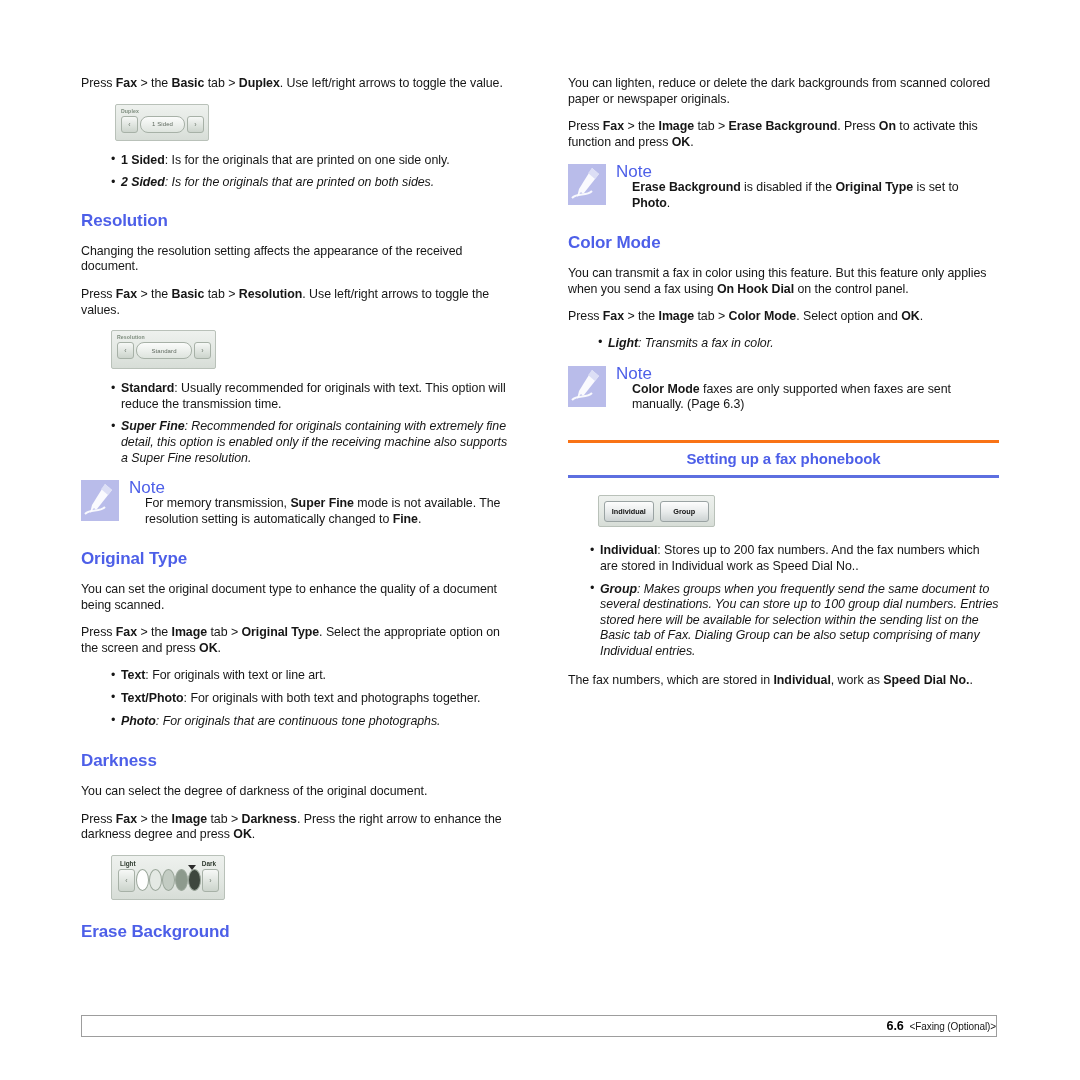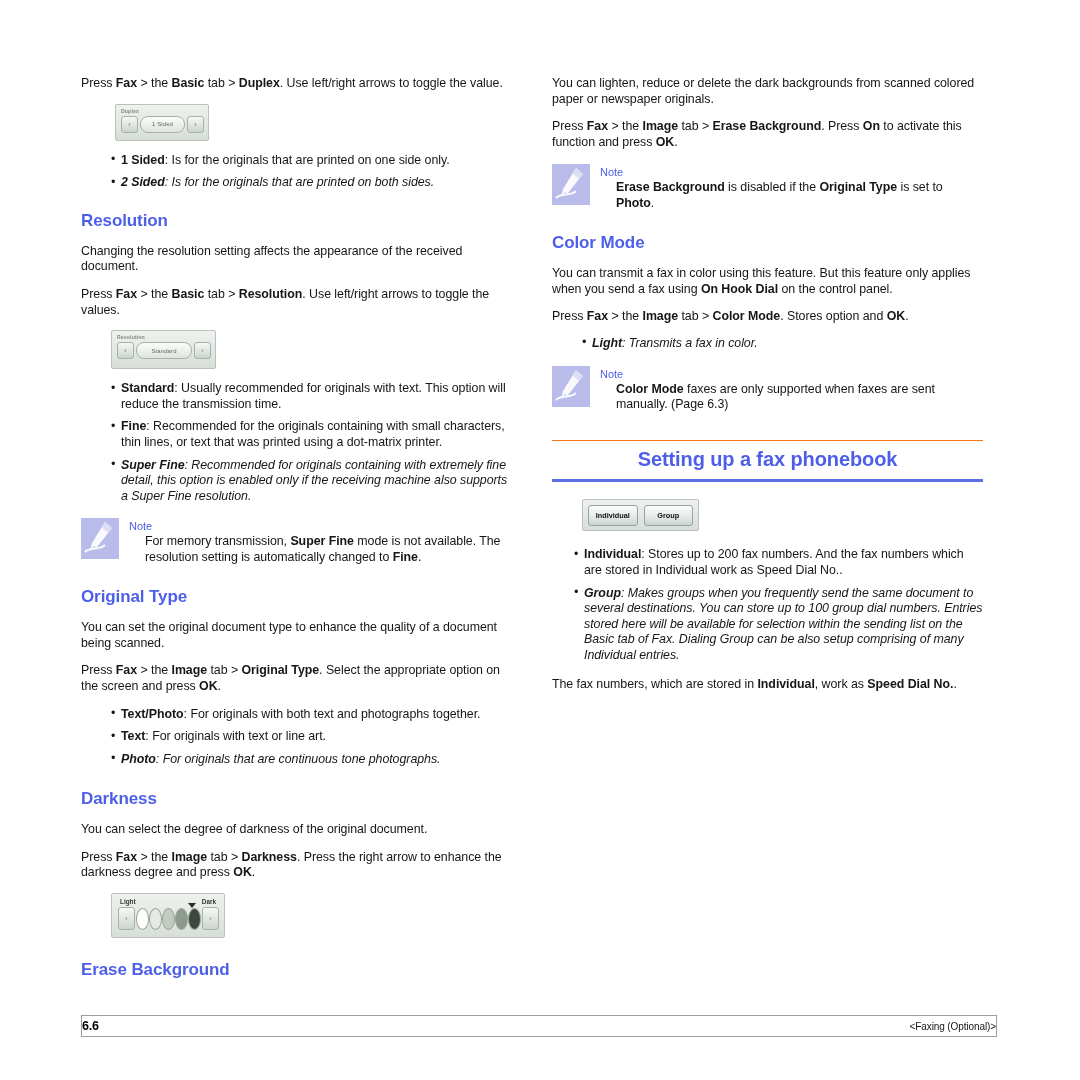--- a/index.html
+++ b/index.html
@@ -23,21 +23,21 @@
     height: 1080px;
     box-sizing: border-box;
   }
 
   .columns {
     position: absolute;
     left: 81px;
     top: 76px;
     width: 918px;
     display: flex;
-    gap: 40px;
+    gap: 56px;
     align-items: flex-start;
   }
   .col {
     width: 431px;
     flex: 0 0 431px;
   }
 
   
   p.body {
     margin: 0 0 12px 0;
@@ -52,27 +52,27 @@
   h2.section {
     font-size: 17px;
     font-weight: bold;
     color: #4d5fe8;
     margin: 22px 0 13px 0;
     letter-spacing: -0.1px;
   }
   h2.section.first { margin-top: 20px; }
 
   h1.banner {
-    font-size: 20px;
+    font-size: 15px;
     font-weight: bold;
     color: #4d5fe8;
     text-align: center;
     margin: 0;
     padding: 7px 0 8px 0;
-    border-top: 1px solid #f97316;
+    border-top: 3px solid #f97316;
     border-bottom: 3px solid #5d6fe0;
     letter-spacing: -0.1px;
   }
   .banner-wrap { margin: 28px 0 17px 0; }
 
   
   ul.bullets {
     list-style: none;
     margin: 0 0 12px 0;
     padding: 0 0 0 22px;
@@ -105,21 +105,21 @@
     flex: 0 0 38px;
     width: 38px;
     height: 41px;
     margin-right: 10px;
     position: relative;
   }
   .note-body {
     padding-top: 1px;
   }
   .note-title {
-    font-size: 11px;
+    font-size: 17px;
     color: #4d5fe8;
     line-height: 14px;
     margin-bottom: 1px;
   }
   .note-text {
     font-size: 12.4px;
     line-height: 15.4px;
     color: #161616;
     letter-spacing: -0.05px;
     padding-left: 16px;
@@ -259,21 +259,22 @@
   .footer {
     position: absolute;
     left: 81px;
     top: 1015px;
     width: 916px;
     height: 22px;
     border: 1px solid #9d9d9d;
     box-sizing: border-box;
     display: flex;
     align-items: center;
-    justify-content: space-between;
+    justify-content: flex-end;
+    gap: 6px;
   }
   .footer-page {
     font-size: 12.6px;
     font-weight: bold;
     color: #000;
     letter-spacing: -0.2px;
   }
   .footer-title {
     font-size: 10px;
     color: #161616;
@@ -319,21 +320,20 @@
         <div class="w-label">Resolution</div>
         <div class="spinner">
           <div class="sp-arrow">‹</div>
           <div class="sp-value">Standard</div>
           <div class="sp-arrow">›</div>
         </div>
       </div>
 
       <ul class="bullets deep">
         <li><b>Standard</b><span>: Usually recommended for originals with text. This option will reduce the transmission time.</span></li>
-        <li><b>Fine</b><span>: Recommended for the originals containing with small characters, thin lines, or text that was printed using a dot-matrix printer.</span></li>
         <li><b>Super Fine</b><span>: Recommended for originals containing with extremely fine detail, this option is enabled only if the receiving machine also supports a Super Fine resolution.</span></li>
       </ul>
 
       <div class="note">
         <div class="note-icon">
           <svg width="38" height="41" viewBox="0 0 38 41" xmlns="http://www.w3.org/2000/svg">
             <rect x="0" y="0" width="38" height="41" fill="#b9bcea"></rect>
             <path d="M24 4 L31 10 L16 29 L9 33 L11 25 Z" fill="#ffffff" opacity="0.92"></path>
             <path d="M24 4 L31 10 L27 15 L20 9 Z" fill="#d8daf4" opacity="0.9"></path>
             <path d="M9 33 L13 28 L16 31 Z" fill="#b9bcea"></path>
@@ -350,22 +350,22 @@
 
       <h2 class="section">Original Type</h2>
 
       <p class="body">You can set the original document type to enhance the quality of a document being scanned.</p>
 
       <p class="body">
         <span>Press </span><b>Fax</b><span> &gt; the </span><b>Image</b><span> tab &gt; </span><b>Original Type</b><span>. Select the appropriate option on the screen and press </span><b>OK</b><span>.</span>
       </p>
 
       <ul class="bullets deep">
+        <li><b>Text</b><span>: For originals with text or line art.</span></li>
         <li><b>Text/Photo</b><span>: For originals with both text and photographs together.</span></li>
-        <li><b>Text</b><span>: For originals with text or line art.</span></li>
         <li><b>Photo</b><span>: For originals that are continuous tone photographs.</span></li>
       </ul>
 
       <h2 class="section">Darkness</h2>
 
       <p class="body">You can select the degree of darkness of the original document.</p>
 
       <p class="body">
         <span>Press </span><b>Fax</b><span> &gt; the </span><b>Image</b><span> tab &gt; </span><b>Darkness</b><span>. Press the right arrow to enhance the darkness degree and press </span><b>OK</b><span>.</span>
       </p>
@@ -419,21 +419,21 @@
         </div>
       </div>
 
       <h2 class="section">Color Mode</h2>
 
       <p class="body">
         <span>You can transmit a fax in color using this feature. But this feature only applies when you send a fax using </span><b>On Hook Dial</b><span> on the control panel.</span>
       </p>
 
       <p class="body tight">
-        <span>Press </span><b>Fax</b><span> &gt; the </span><b>Image</b><span> tab &gt; </span><b>Color Mode</b><span>. Stores option and </span><b>OK</b><span>.</span>
+        <span>Press </span><b>Fax</b><span> &gt; the </span><b>Image</b><span> tab &gt; </span><b>Color Mode</b><span>. Select option and </span><b>OK</b><span>.</span>
       </p>
 
       <ul class="bullets deep">
         <li><b>Light</b><span>: Transmits a fax in color.</span></li>
       </ul>
 
       <div class="note">
         <div class="note-icon">
           <svg width="38" height="41" viewBox="0 0 38 41" xmlns="http://www.w3.org/2000/svg">
             <rect x="0" y="0" width="38" height="41" fill="#b9bcea"></rect>

